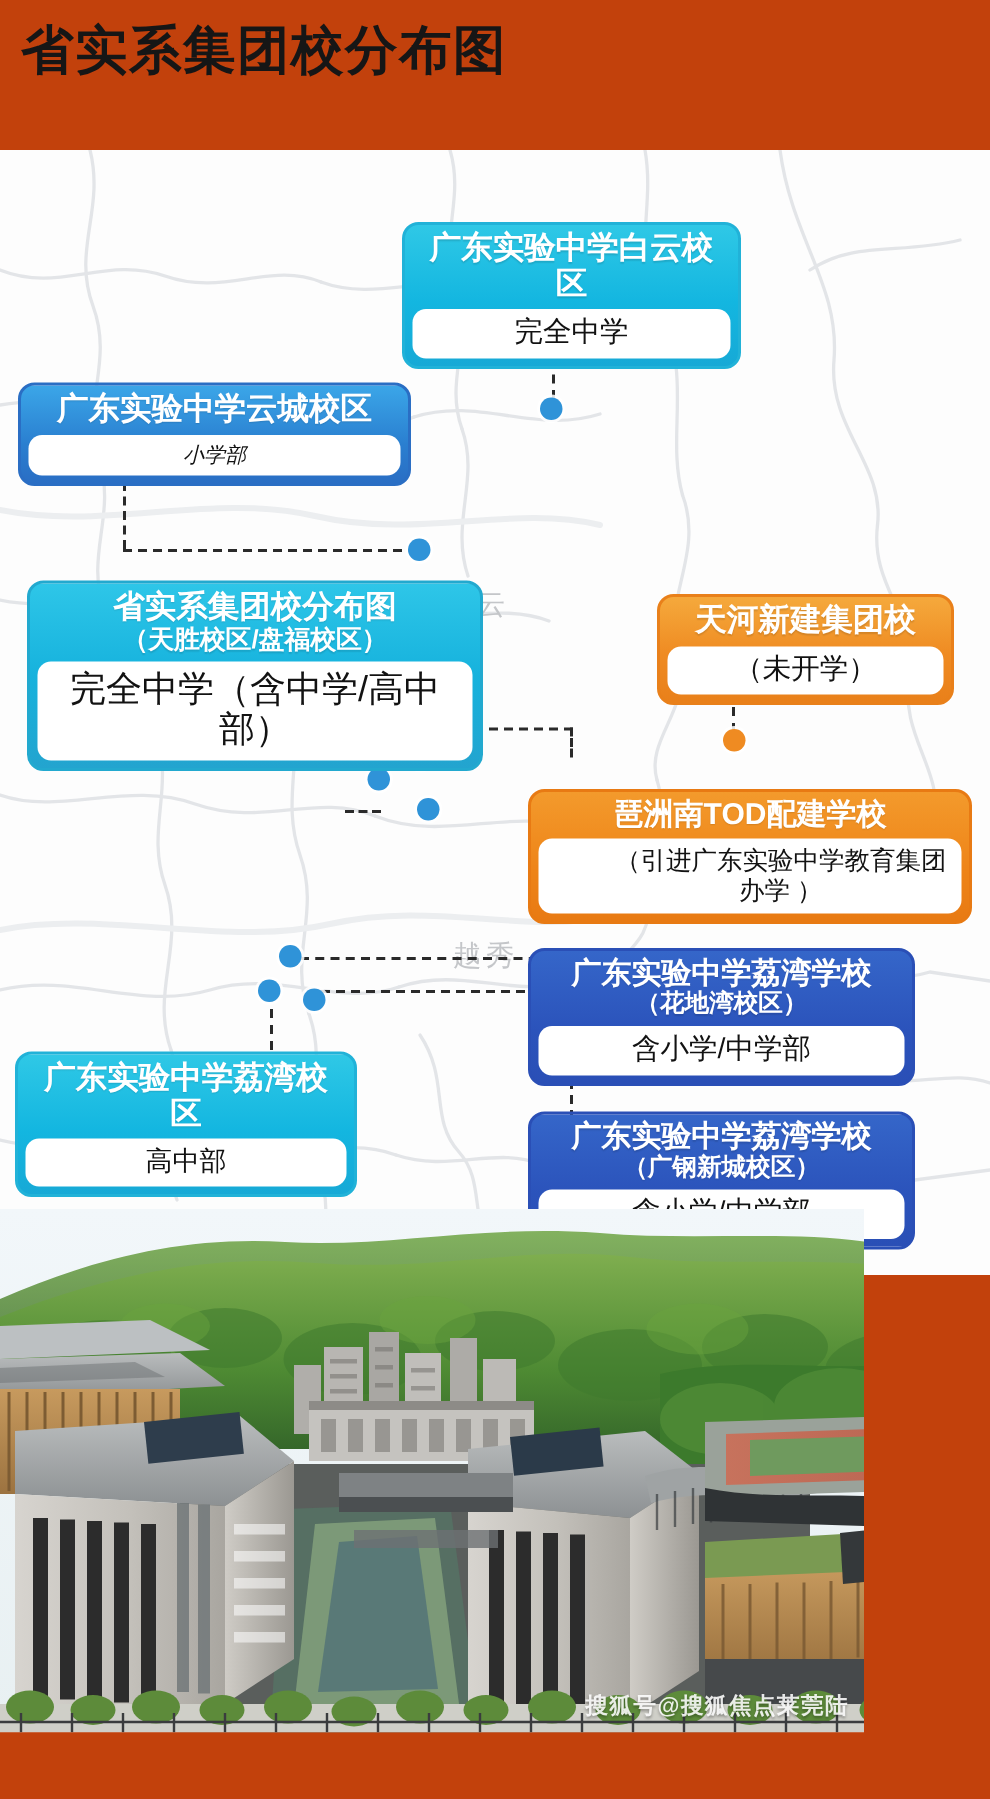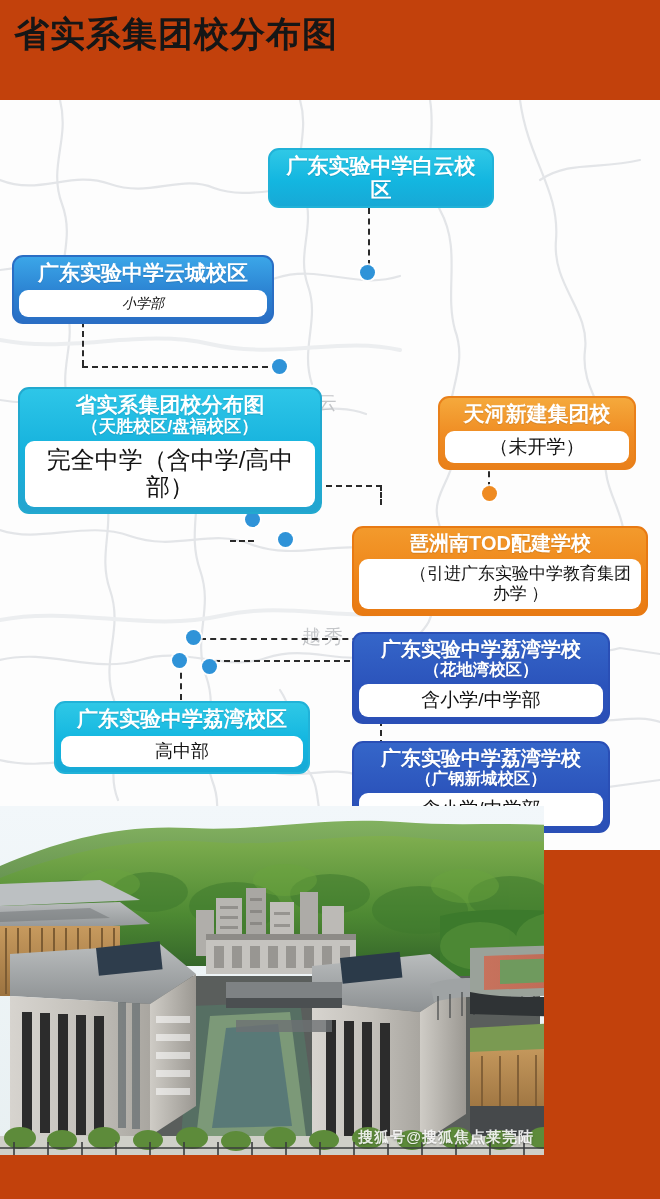--- a/index.html
+++ b/index.html
@@ -71,21 +71,21 @@
   
   .c-blued{background:linear-gradient(180deg,#3566c9 0%,#2b53bb 60%,#2a4fb6 100%);
           border:2px solid #2a4fb6;}
   
   .c-orange{background:linear-gradient(180deg,#f5a93c 0%,#ef8b22 55%,#e9801a 100%);
           border:2px solid #e9801a;}
   .c-orange2{background:linear-gradient(180deg,#f39a2c 0%,#ee8418 60%,#e87a13 100%);
           border:2px solid #e87a13;}
 
   
-  .photo{position:absolute;left:0;top:806px;width:544px;height:349px;overflow:hidden;}
+  .photo{position:absolute;left:0;top:806px;width:544px;height:349px;overflow:hidden;padding-left:32px;}
   .photo svg{position:absolute;left:0;top:0;}
   .watermark{
     position:absolute;right:10px;bottom:8px;
     color:rgba(255,255,255,.88);font-size:15px;letter-spacing:1px;
     white-space:nowrap;text-shadow:0 1px 2px rgba(0,0,0,.35);
     font-weight:bold;
   }
 </style>
 </head>
 <body>
@@ -165,20 +165,21 @@
     <div class="dot orange" style="left:482px;top:386px"></div>
     <div class="dot blue" style="left:186px;top:530px"></div>
     <div class="dot blue" style="left:172px;top:553px"></div>
     <div class="dot blue" style="left:202px;top:559px"></div>
   </div>
 
   <div class="card c-cyan" style="left:268px;top:148px;width:226px;">
     <div class="head" style="font-size:21px;">
       <span>广东实验中学白云校区</span>
     </div>
+    <div class="body" style="font-size:19px;">完全中学</div>
   </div>
 
   <div class="card c-blue" style="left:12px;top:255px;width:262px;">
     <div class="head" style="font-size:21px;">
       <span>广东实验中学云城校区</span>
     </div>
     <div class="body" style="font-size:14px;font-style:italic;">小学部</div>
   </div>
 
   <div class="card c-cyan2" style="left:18px;top:387px;width:304px;">
@@ -205,21 +206,21 @@
   </div>
 
   <div class="card c-blued" style="left:352px;top:632px;width:258px;">
     <div class="head" style="font-size:20px;">
       <span>广东实验中学荔湾学校</span>
       <span class="sub">（花地湾校区）</span>
     </div>
     <div class="body" style="font-size:19px;">含小学/中学部</div>
   </div>
 
-  <div class="card c-cyan" style="left:10px;top:701px;width:256px;margin-left:44px;">
+  <div class="card c-cyan" style="left:10px;top:701px;width:228px;">
     <div class="head" style="font-size:21px;">
       <span>广东实验中学荔湾校区</span>
     </div>
     <div class="body" style="font-size:18px;">高中部</div>
   </div>
 
   <div class="card c-blued" style="left:352px;top:741px;width:258px;">
     <div class="head" style="font-size:20px;">
       <span>广东实验中学荔湾学校</span>
       <span class="sub">（广钢新城校区）</span>

